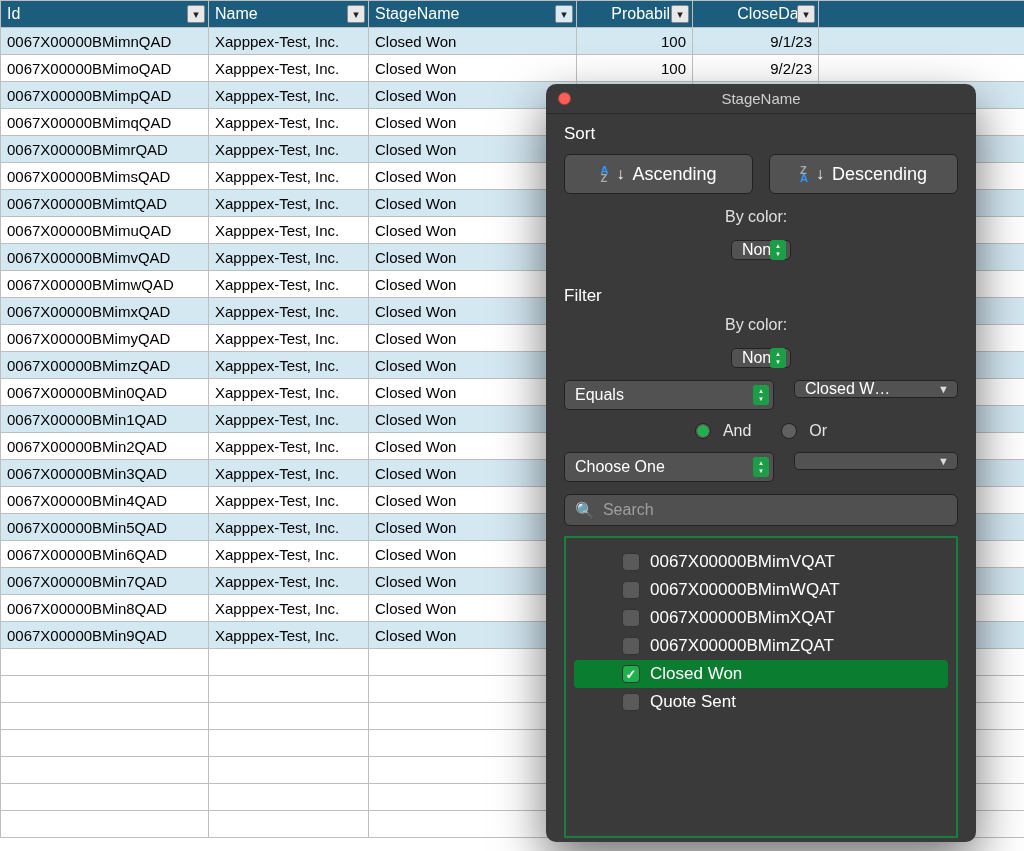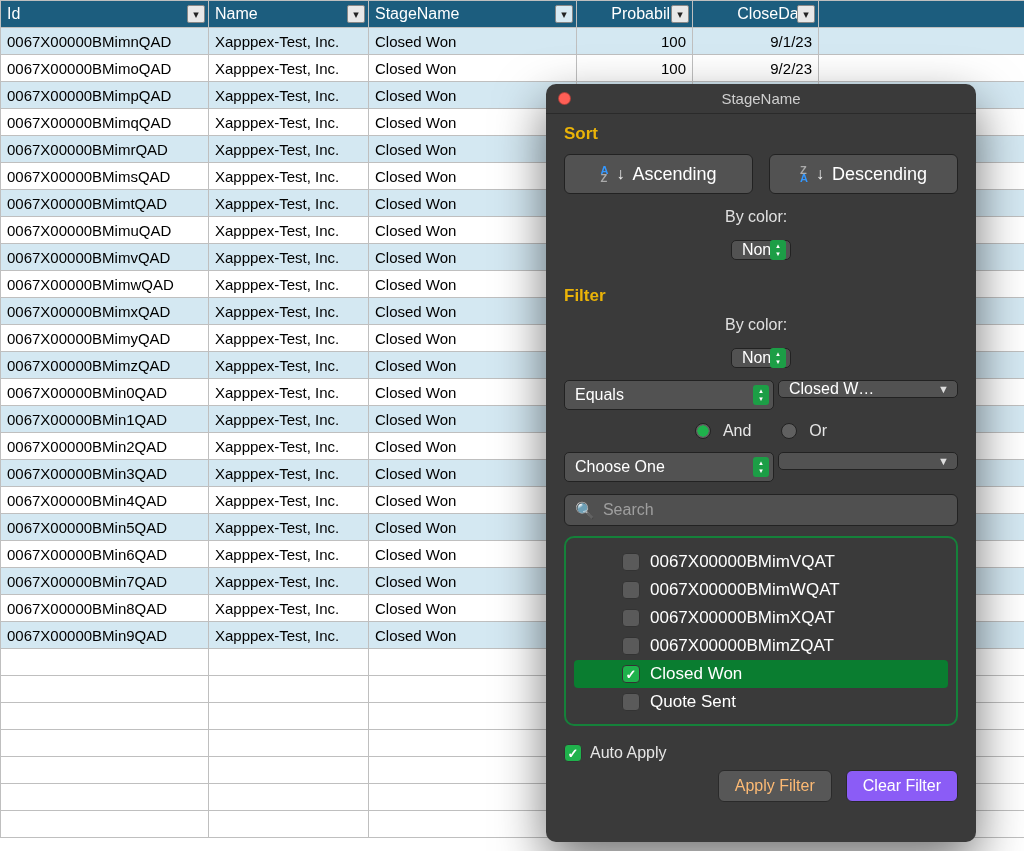--- a/index.html
+++ b/index.html
@@ -22,41 +22,41 @@
   .col-prob { width: 116px; }
   .col-close { width: 126px; }
   .col-blank { width: 206px; }
 
   
   .popup { position: absolute; left: 546px; top: 84px; width: 430px; height: 758px; background: #3a3a3a; border-radius: 10px; box-shadow: 0 20px 50px rgba(0,0,0,0.55); color: #e6e6e6; font-size: 15px; }
   .titlebar { height: 30px; display: flex; align-items: center; position: relative; border-bottom: 1px solid #2a2a2a; }
   .tl-close { width: 13px; height: 13px; border-radius: 50%; background: #ff5f56; margin-left: 12px; border: 0.5px solid rgba(0,0,0,0.3); }
   .tl-title { position: absolute; left: 0; right: 0; text-align: center; color: #cfcfcf; font-size: 15px; }
   .sect { padding: 10px 18px 4px 18px; }
-  .sect-title { font-weight: 700; color: #eab308; font-size: 17px; margin-bottom: 10px; }
+  .sect-title { font-weight: 400; color: #ffffff; font-size: 17px; margin-bottom: 10px; }
   .btnrow { display: flex; gap: 16px; margin-bottom: 14px; }
   .bigbtn { flex:1; background: #525252; border: 1px solid #222; border-radius: 6px; height: 40px; display: flex; align-items: center; justify-content: center; gap: 8px; font-size: 18px; color: #fff; }
   .azicon { font-size: 11px; font-weight: 700; display: flex; flex-direction: column; line-height: 8px; }
   .azicon .a { color: #3498ff; }
   .azicon .z { color: #aaa; }
   .arrow-down { color: #eee; font-size: 16px; }
   .row-line { display: flex; align-items: center; gap: 14px; margin-bottom: 12px; flex-direction: column; }
   .row-label { width: 72px; color: #e0e0e0; font-size: 16px; }
   .select { flex:1; background: #525252; border: 1px solid #222; border-radius: 5px; height: 30px; display:flex; align-items:center; padding: 0 10px; position: relative; color: #fff; font-size: 16px; }
   .select .stepper { position:absolute; right:4px; top:50%; transform:translateY(-50%); width:16px; height:20px; background:#1c9e46; border-radius:3px; display:flex; flex-direction:column; align-items:center; justify-content:center; color:#fff; font-size:7px; }
   .select.small { flex: 0 0 210px; }
   .drop-dark { flex:1; background:#525252; border:1px solid #222; border-radius:5px; height:18px; display:flex; align-items:center; padding:0 10px; color:#fff; font-size:16px; position:relative; }
   .drop-caret { position:absolute; right:8px; top:50%; transform:translateY(-50%); color:#ddd; font-size:11px; }
-  .cond-row { display:flex; gap:4px; margin-bottom:12px; }
+  .cond-row { display:flex; gap:20px; margin-bottom:12px; }
   .radios { display:flex; gap:30px; justify-content:center; margin-bottom:12px; }
   .radio { display:flex; align-items:center; gap:12px; font-size:16px; }
   .radio .dot { width:16px; height:16px; border-radius:50%; background:#606060; border:1px solid #222; }
   .radio .dot.on { background: radial-gradient(circle,#1fb24c 0 55%,#606060 58%); }
   .search { margin: 6px 0 10px 0; background:#505050; border:1px solid #222; border-radius:6px; height:32px; display:flex; align-items:center; padding:0 10px; gap:8px; color:#9f9f9f; font-size:16px; }
-  .checklist { border: 2px solid #15813a; border-radius: 10px; padding: 10px 8px; height: 190px; overflow:hidden; }
+  .checklist { border: 2px solid #15813a; border-radius: 1px; padding: 10px 8px; height: 302px; overflow:hidden; }
   .checkitem { display:flex; align-items:center; gap:10px; padding: 4px 10px; border-radius: 4px; font-size: 17px; color:#fff; }
   .checkitem.selected { background:#0a7d30; }
   .chk { width:18px; height:18px; border-radius:4px; background:#5a5a5a; border:1px solid #333; display:flex; align-items:center; justify-content:center; flex-shrink:0; }
   .chk.on { background:#1fb24c; }
   .chk.on::after { content:"✓"; color:#fff; font-size:13px; font-weight:700; }
   .chk-gap { width:28px; flex-shrink:0; }
   .autorow { display:flex; align-items:center; gap:8px; padding:14px 18px 6px 18px; font-size:16px; }
   .btnbar { display:flex; gap:14px; justify-content:flex-end; padding: 2px 18px 16px 18px; }
   .pillbtn { background:#8b5cf6; border:1px solid #2a2a2a; border-radius:6px; height:32px; padding:0 16px; display:flex; align-items:center; font-size:16px; color:#fff; }
   .pillbtn.disabled { background:#575757; color:#fdba74; }

